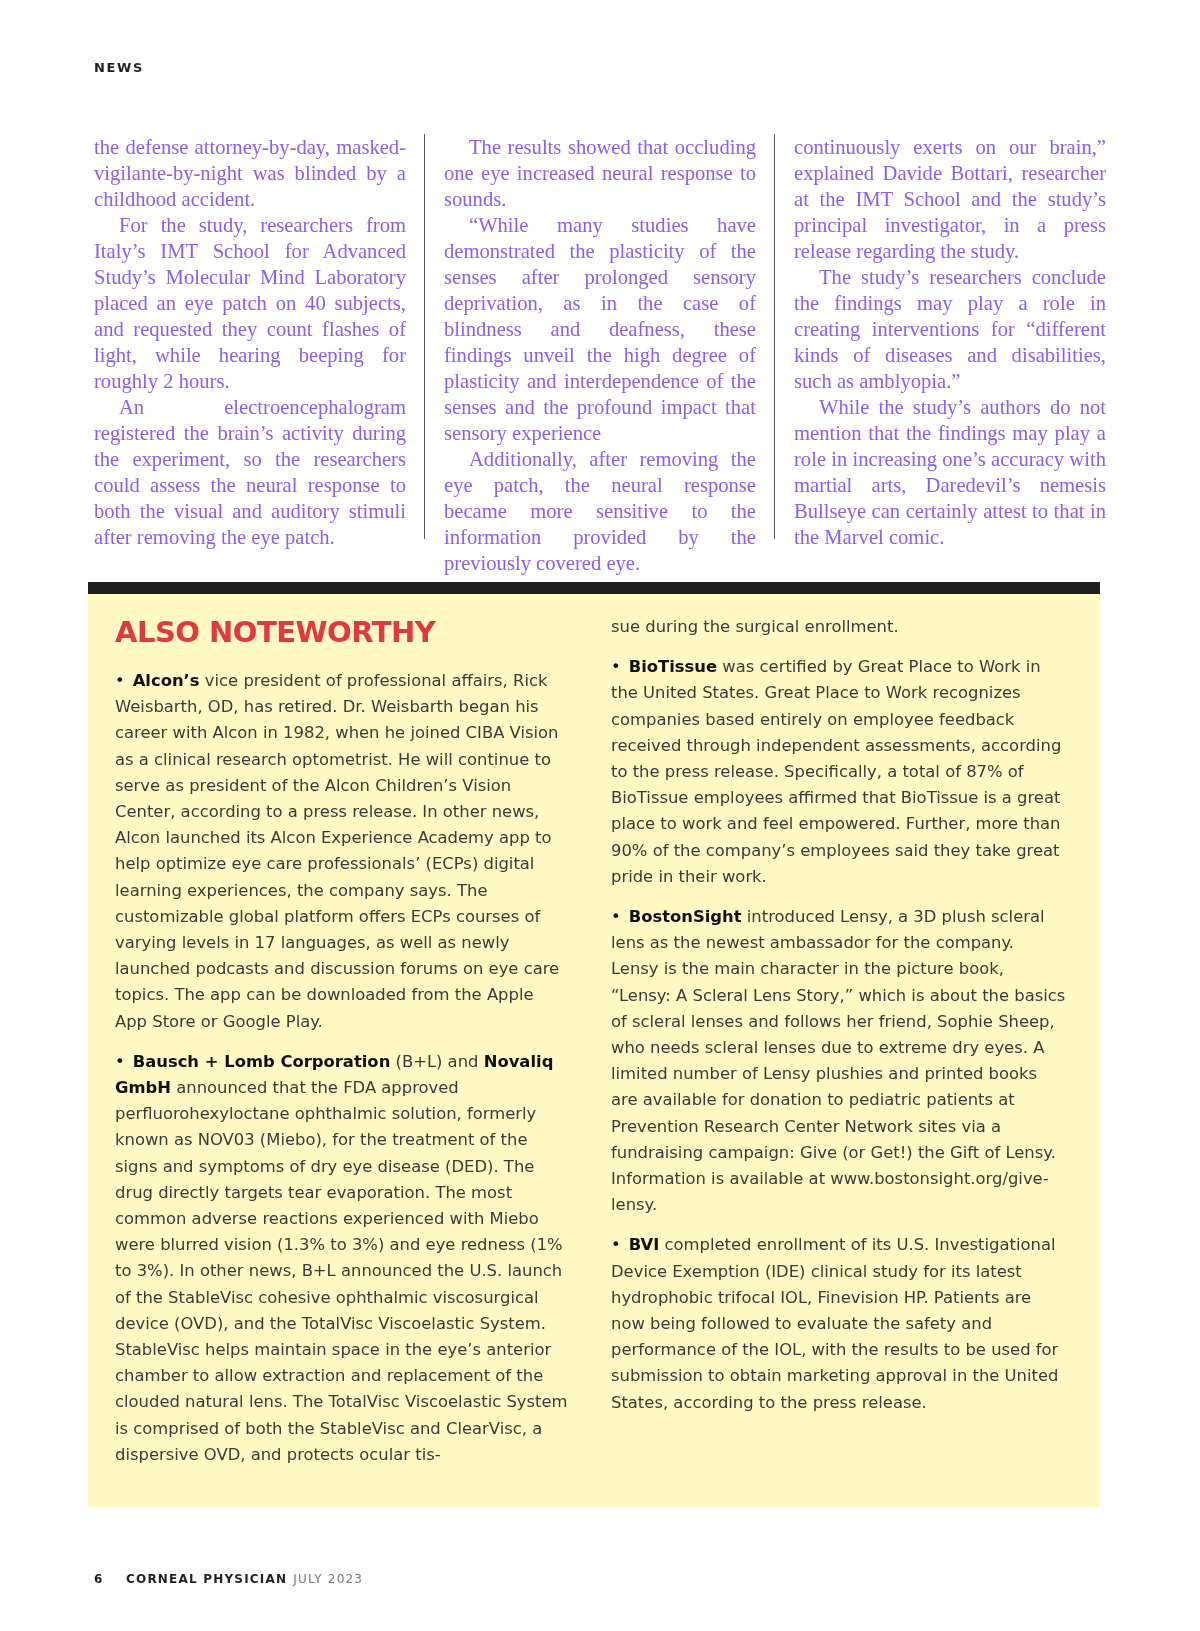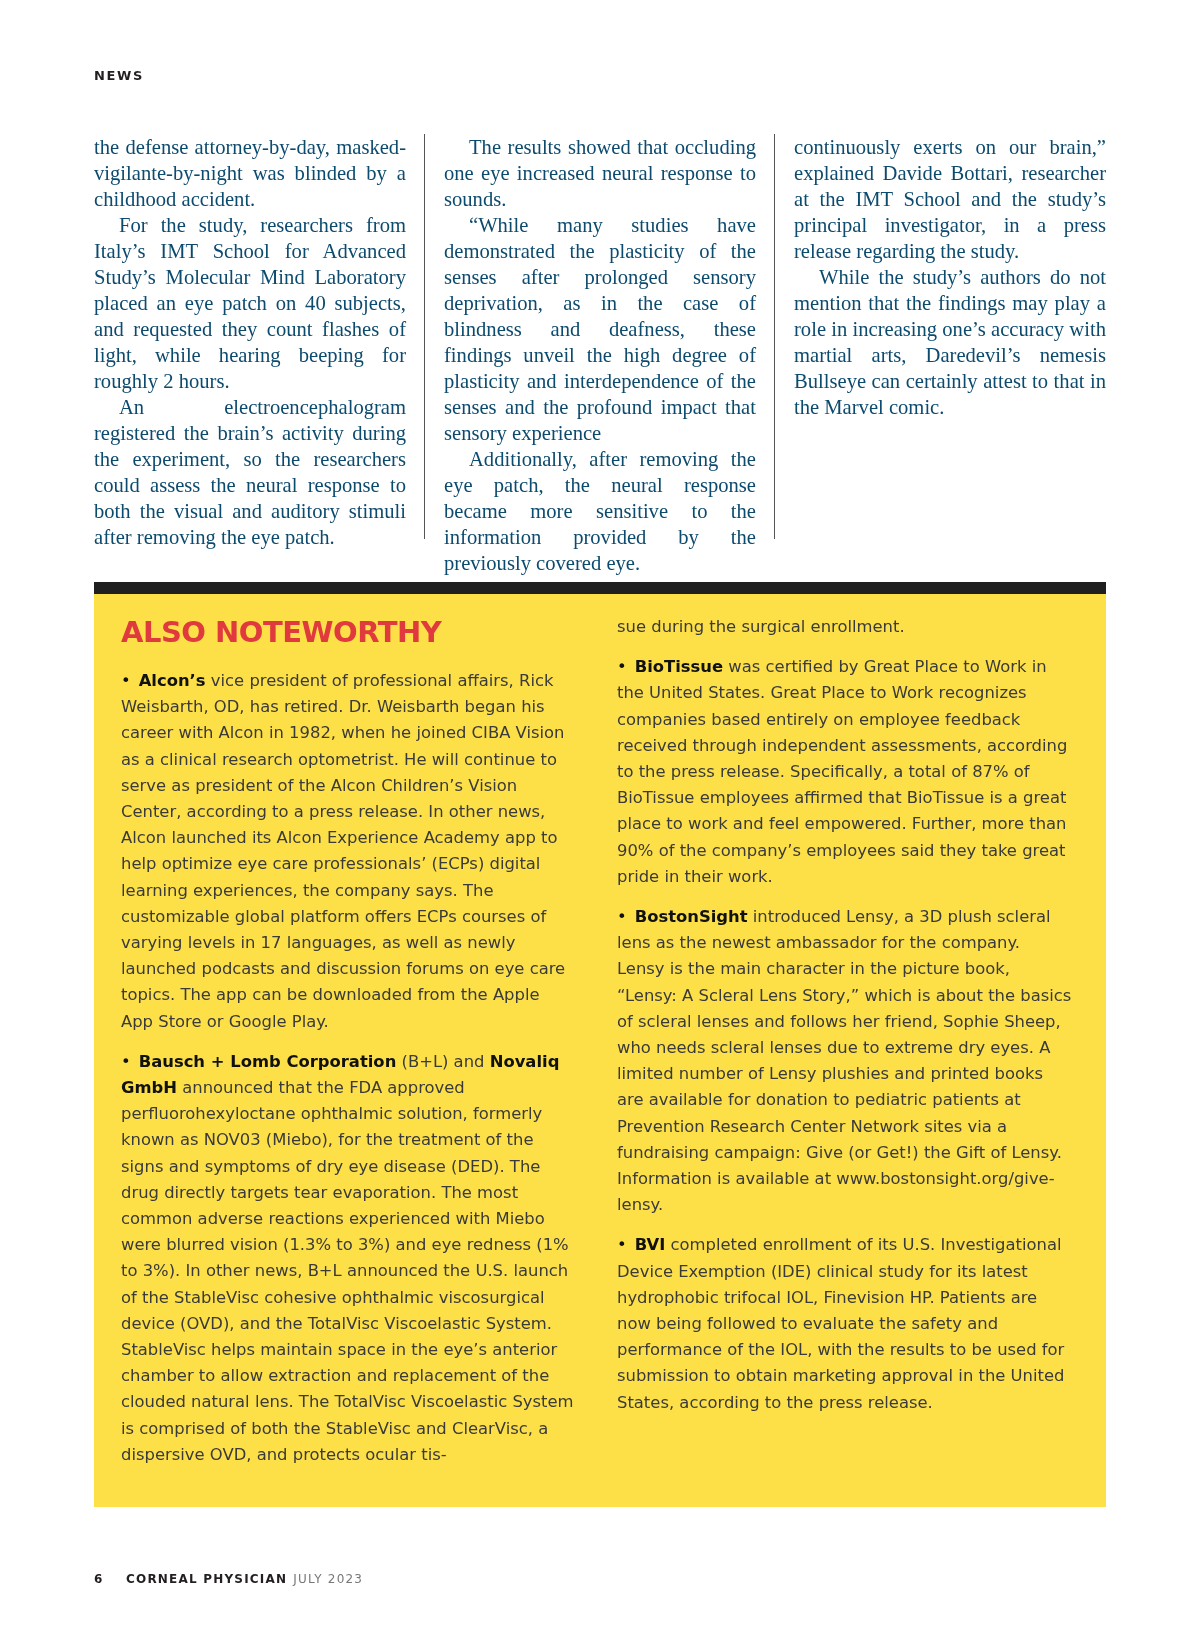--- a/index.html
+++ b/index.html
@@ -2,46 +2,46 @@
 <html><head>
   <meta charset="utf-8">
   <style>
     * { box-sizing: border-box; margin: 0; padding: 0; }
     html, body { width: 1200px; height: 1631px; background: #ffffff; }
     body { position: relative; overflow: hidden; color: #231f20; }
 
     .section-label {
       position: absolute; left: 94px; top: 60px;
       font-family: "DejaVu Sans", sans-serif; font-weight: bold;
-      font-size: 13px; letter-spacing: 1.6px; color: #231f20; margin-top: 8px;
+      font-size: 13px; letter-spacing: 1.6px; color: #231f20;
     }
 
     .article {
       position: absolute; left: 94px; top: 134px; width: 1012px; height: 420px;
     }
     .col {
       position: absolute; top: 0; width: 312px;
       font-family: "Liberation Serif", "DejaVu Serif", serif;
-      font-size: 20.6px; line-height: 26px; color: #0c4a6e;
+      font-size: 20.6px; line-height: 26px; color: #8b5cf6;
       text-align: justify;
     }
     .col.c1 { left: 0; }
     .col.c2 { left: 350px; }
     .col.c3 { left: 700px; }
     .col p { text-indent: 25px; hyphens: auto; }
     .col p.noindent { text-indent: 0; }
     .divider {
       position: absolute; top: 0; width: 1px; height: 405px; background: #555;
     }
     .divider.d1 { left: 330px; }
     .divider.d2 { left: 680px; }
 
     .box {
-      position: absolute; left: 94px; top: 582px; width: 1012px; height: 925px;
-      background: #fde047;
+      position: absolute; left: 88px; top: 582px; width: 1012px; height: 925px;
+      background: #fef9c3;
     }
     .box-bar { position: absolute; left: 0; top: 0; width: 100%; height: 12px; background: #1f1f1f; }
     .box-col {
       position: absolute; top: 40px; width: 455px;
       font-family: "DejaVu Sans", "Liberation Sans", sans-serif;
       font-size: 16.4px; line-height: 26.2px; color: #3a3a3a;
     }
     .box-col.left { left: 27px; }
     .box-col.right { left: 523px; top: 32px; }
     .box-title {
@@ -74,20 +74,21 @@
   </div>
   <div class="divider d1"></div>
   <div class="col c2">
     <p>The results showed that occluding one eye increased neural response to sounds.</p>
     <p>“While many studies have demonstrated the plasticity of the senses after prolonged sensory deprivation, as in the case of blindness and deafness, these findings unveil the high degree of plasticity and interdependence of the senses and the profound impact that sensory experience</p>
     <p>Additionally, after removing the eye patch, the neural response became more sensitive to the information provided by the previously covered eye.</p>
   </div>
   <div class="divider d2"></div>
   <div class="col c3">
     <p class="noindent">continuously exerts on our brain,” explained Davide Bottari, researcher at the IMT School and the study’s principal investigator, in a press release regarding the study.</p>
+    <p>The study’s researchers conclude the findings may play a role in creating interventions for “different kinds of diseases and disabilities, such as amblyopia.”</p>
     <p>While the study’s authors do not mention that the findings may play a role in increasing one’s accuracy with martial arts, Daredevil’s nemesis Bullseye can certainly attest to that in the Marvel comic.</p>
   </div>
 </div>
 
 <div class="box">
   <div class="box-bar"></div>
 
   <div class="box-col left">
     <div class="box-title">ALSO NOTEWORTHY</div>
 

